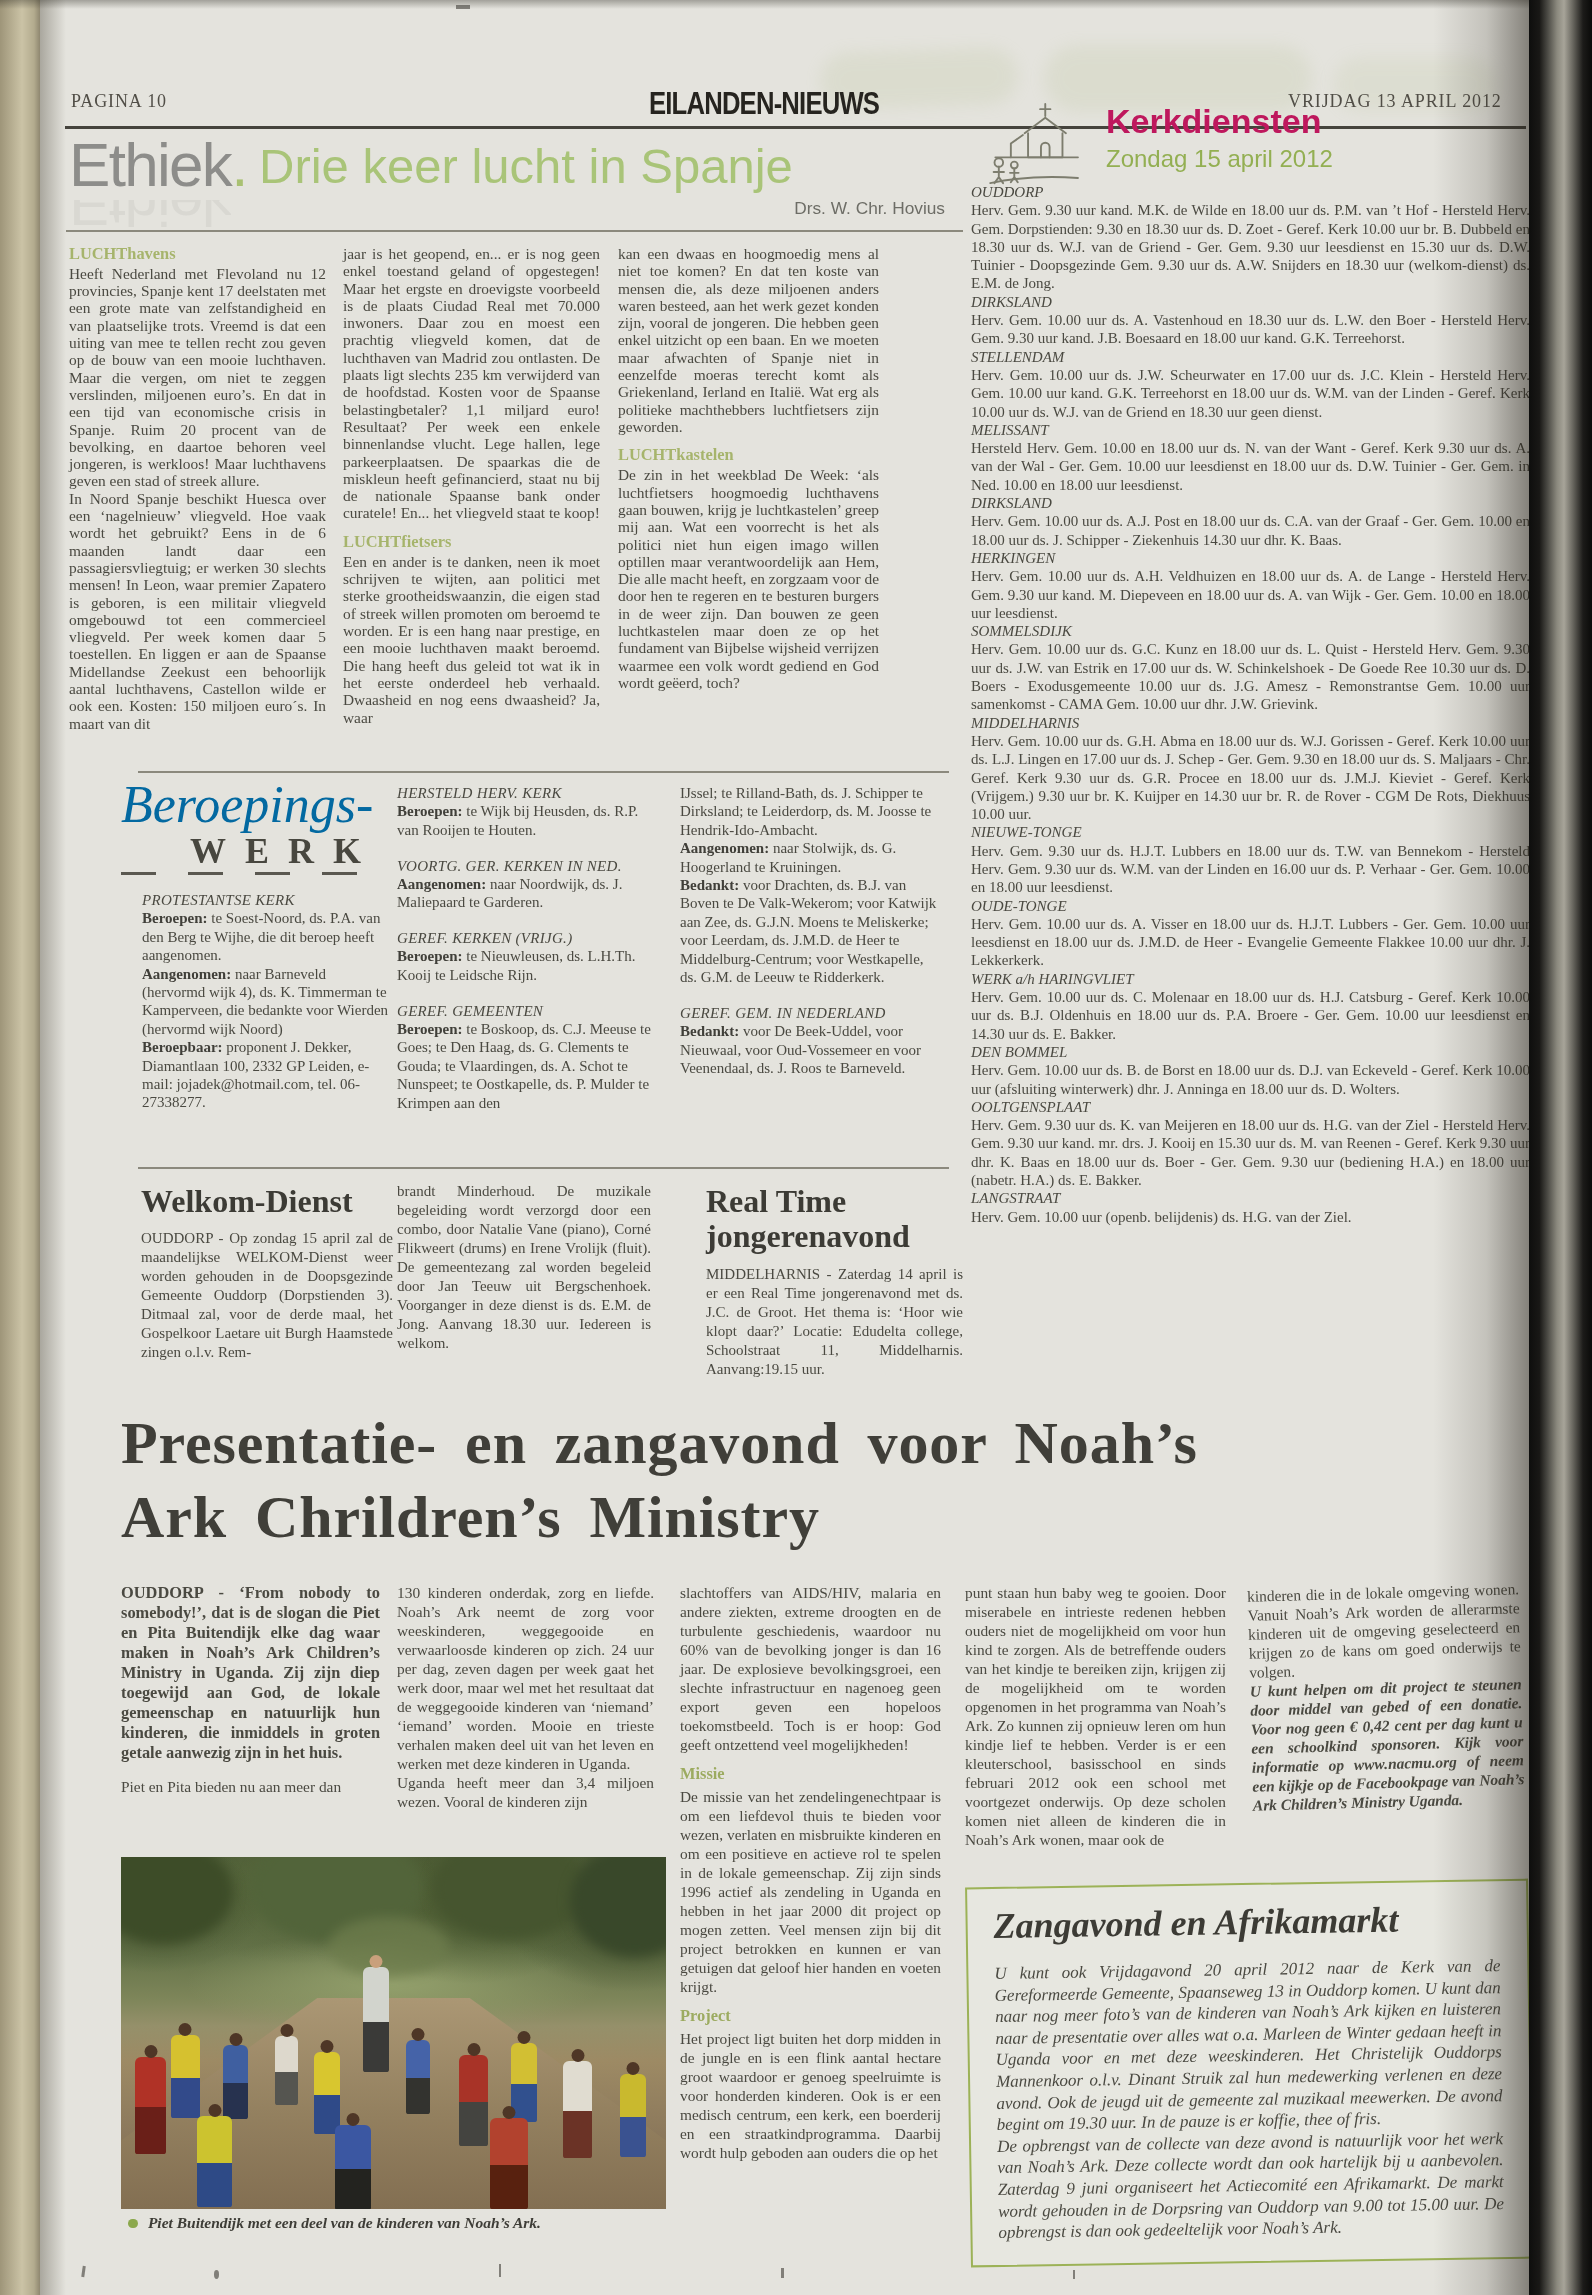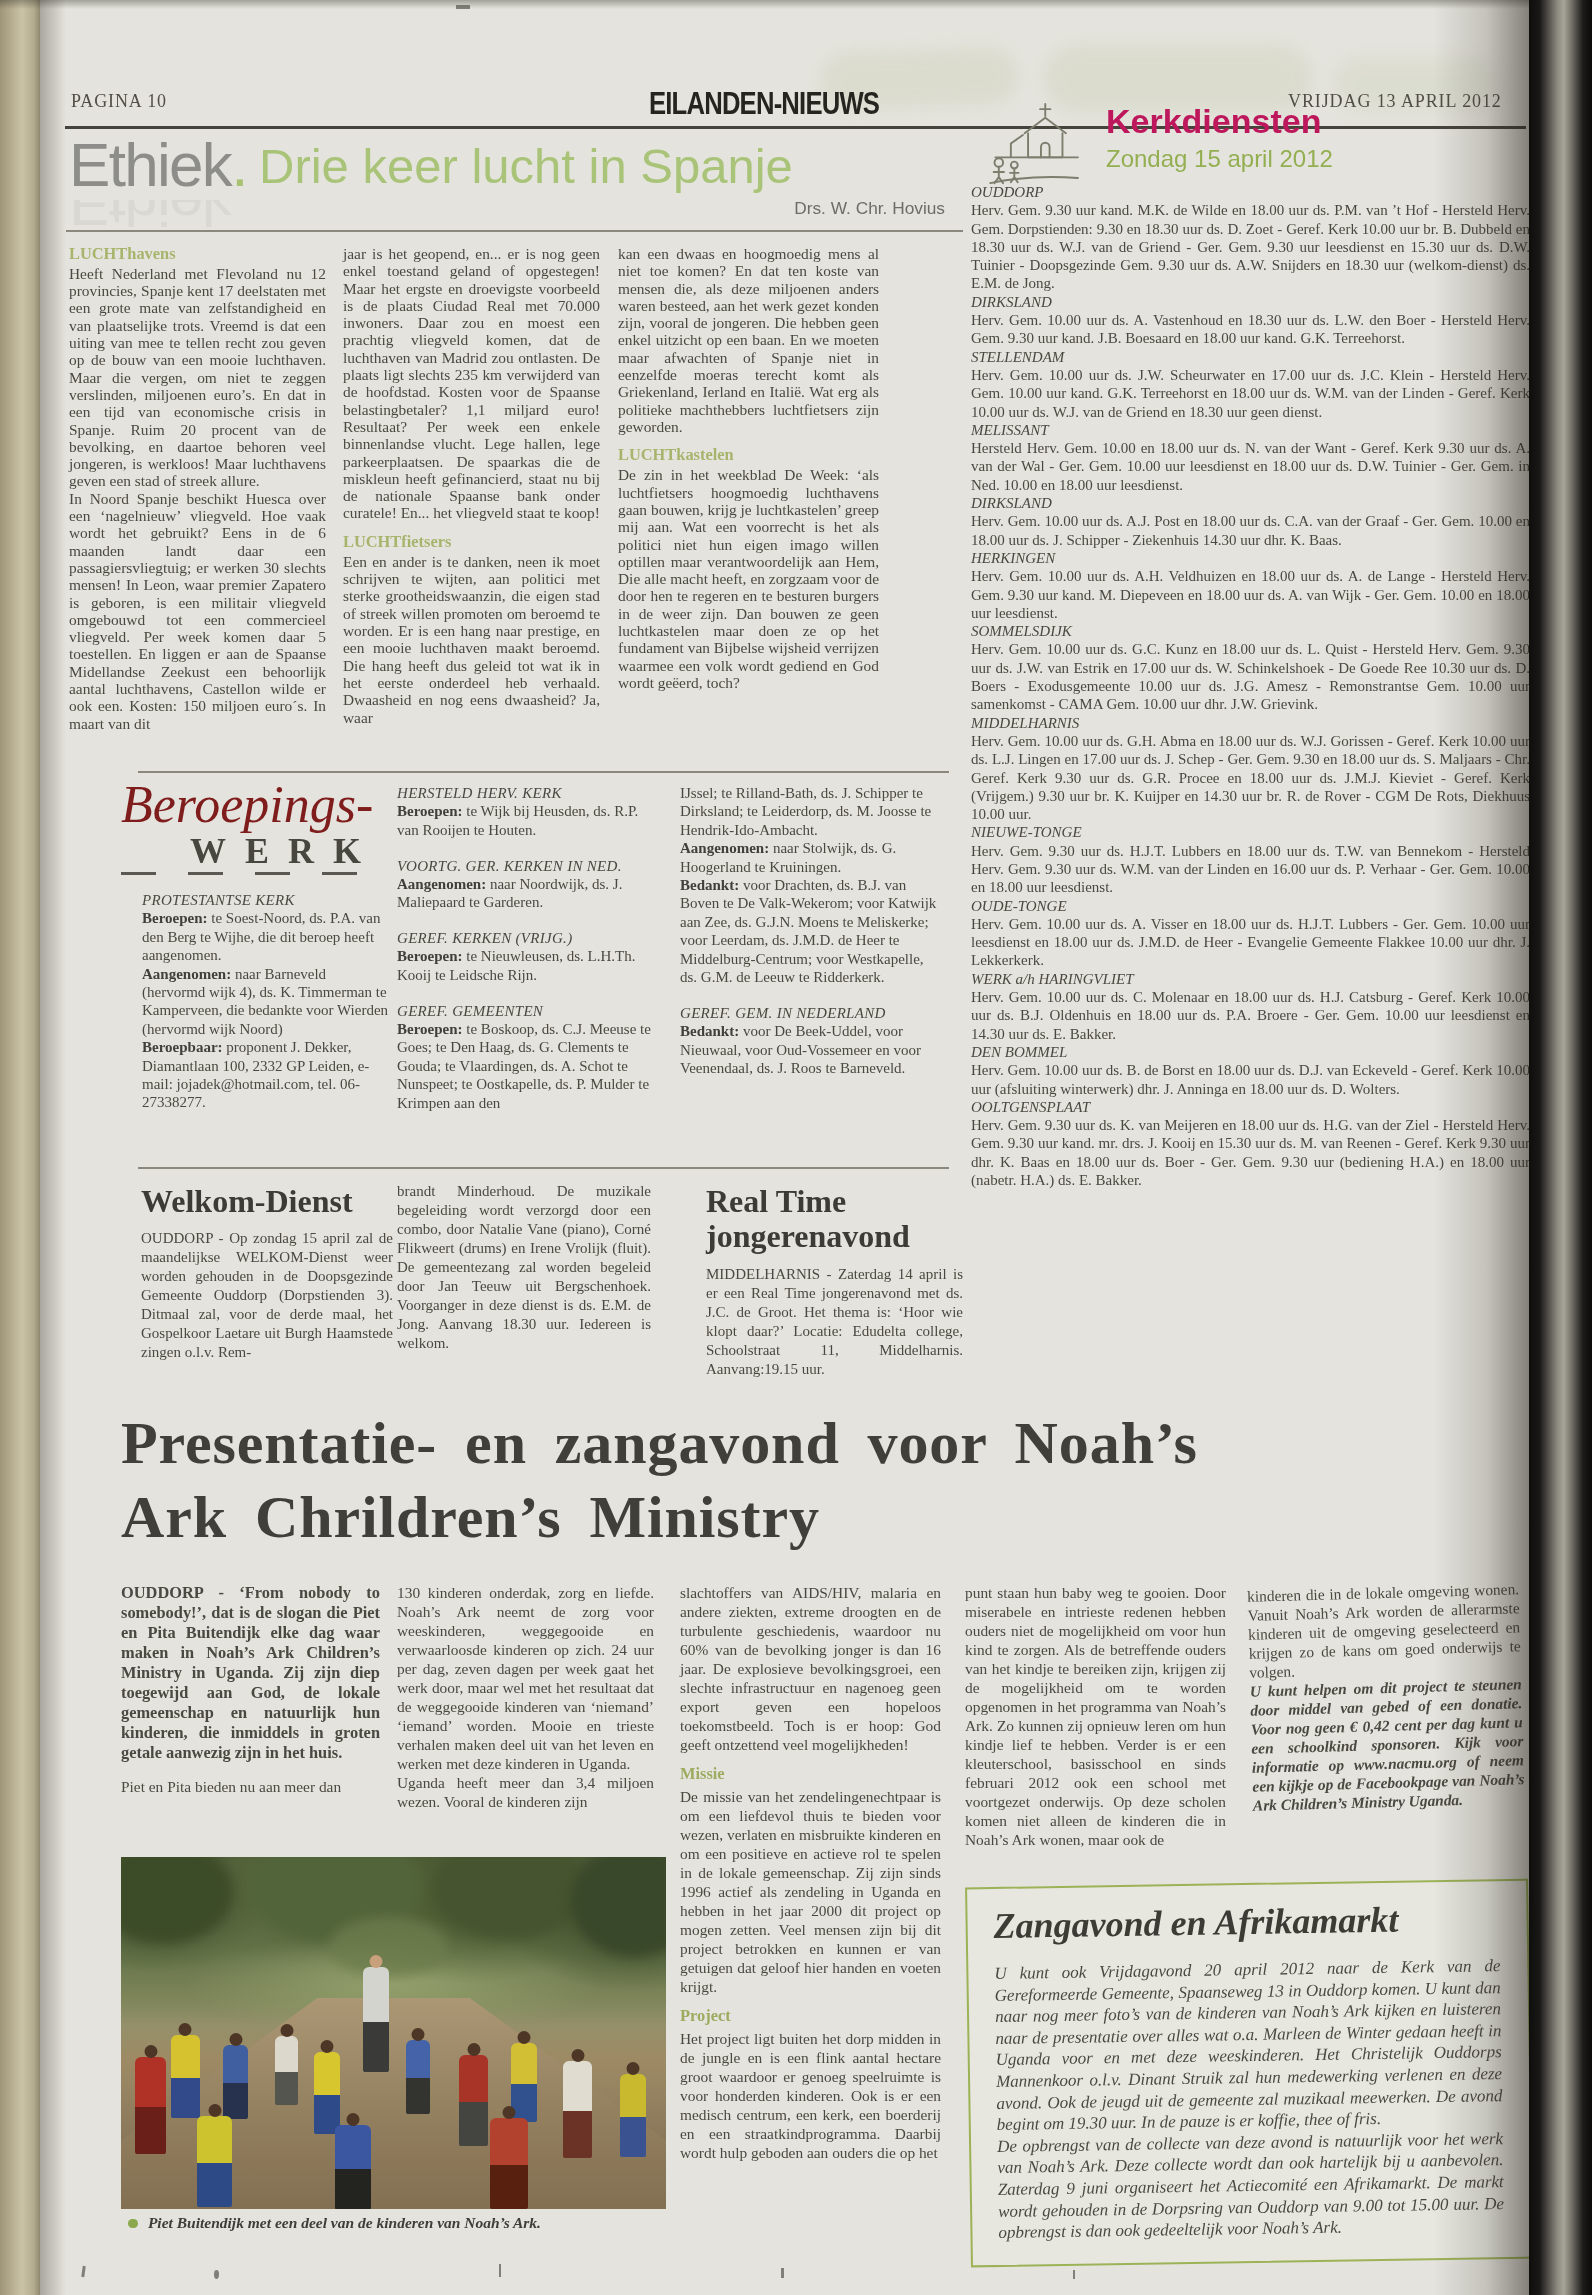--- a/index.html
+++ b/index.html
@@ -35,21 +35,21 @@
   .kd-sub{font-family:"Liberation Sans","DejaVu Sans",sans-serif;font-size:24px;color:#93af52;}
   
   .eth-col{width:257px;font-size:15.4px;line-height:17.3px;text-align:justify;color:#4a4941;}
   .eth-col p{margin:0;}
   .lucht-h{font-weight:bold;font-size:16.4px;color:#a6b46c;margin:11.2px 0 2.6px 0;line-height:17.3px;}
   .lucht-h.first{margin-top:0;}
   
   .kd-list{width:559px;font-size:15px;line-height:18.3px;text-align:justify;color:#4a4941;}
   .kd-town{display:block;font-style:italic;}
   
-  .bw-title1{font-style:italic;font-size:52px;color:#7f1d1d;}
+  .bw-title1{font-style:italic;font-size:52px;color:#0369a1;}
   .bw-title2{font-weight:bold;font-size:36px;letter-spacing:19px;color:#48473f;text-align:right;width:259px;}
   .bw-dash{height:2.6px;background:repeating-linear-gradient(90deg,#5a5850 0 35px,transparent 35px 67px);}
   .bw-col{width:249px;font-size:15px;line-height:18.4px;color:#4a4941;}
   .bw-col .church{font-style:italic;letter-spacing:0.3px;}
   .bw-col p{margin:0 0 0 0;}
   .bw-gap{height:17.3px;}
   .bw-col b{font-weight:bold;color:#403f39;}
   
   .news-title{font-weight:bold;font-size:32px;color:#3c3b35;line-height:35px;}
   .news-body{font-size:15px;line-height:19px;text-align:justify;color:#4a4941;}
@@ -149,20 +149,21 @@
     <div><span class="kd-town">MELISSANT</span><span>Hersteld Herv. Gem. 10.00 en 18.00 uur ds. N. van der Want - Geref. Kerk 9.30 uur ds. A. van der Wal - Ger. Gem. 10.00 uur leesdienst en 18.00 uur ds. D.W. Tuinier - Ger. Gem. in Ned. 10.00 en 18.00 uur leesdienst.</span></div>
     <div><span class="kd-town">DIRKSLAND</span><span>Herv. Gem. 10.00 uur ds. A.J. Post en 18.00 uur ds. C.A. van der Graaf - Ger. Gem. 10.00 en 18.00 uur ds. J. Schipper - Ziekenhuis 14.30 uur dhr. K. Baas.</span></div>
     <div><span class="kd-town">HERKINGEN</span><span>Herv. Gem. 10.00 uur ds. A.H. Veldhuizen en 18.00 uur ds. A. de Lange - Hersteld Herv. Gem. 9.30 uur kand. M. Diepeveen en 18.00 uur ds. A. van Wijk - Ger. Gem. 10.00 en 18.00 uur leesdienst.</span></div>
     <div><span class="kd-town">SOMMELSDIJK</span><span>Herv. Gem. 10.00 uur ds. G.C. Kunz en 18.00 uur ds. L. Quist - Hersteld Herv. Gem. 9.30 uur ds. J.W. van Estrik en 17.00 uur ds. W. Schinkelshoek - De Goede Ree 10.30 uur ds. D. Boers - Exodusgemeente 10.00 uur ds. J.G. Amesz - Remonstrantse Gem. 10.00 uur samenkomst - CAMA Gem. 10.00 uur dhr. J.W. Grievink.</span></div>
     <div><span class="kd-town">MIDDELHARNIS</span><span>Herv. Gem. 10.00 uur ds. G.H. Abma en 18.00 uur ds. W.J. Gorissen - Geref. Kerk 10.00 uur ds. L.J. Lingen en 17.00 uur ds. J. Schep - Ger. Gem. 9.30 en 18.00 uur ds. S. Maljaars - Chr. Geref. Kerk 9.30 uur ds. G.R. Procee en 18.00 uur ds. J.M.J. Kieviet - Geref. Kerk (Vrijgem.) 9.30 uur br. K. Kuijper en 14.30 uur br. R. de Rover - CGM De Rots, Diekhuus 10.00 uur.</span></div>
     <div><span class="kd-town">NIEUWE-TONGE</span><span>Herv. Gem. 9.30 uur ds. H.J.T. Lubbers en 18.00 uur ds. T.W. van Bennekom - Hersteld Herv. Gem. 9.30 uur ds. W.M. van der Linden en 16.00 uur ds. P. Verhaar - Ger. Gem. 10.00 en 18.00 uur leesdienst.</span></div>
     <div><span class="kd-town">OUDE-TONGE</span><span>Herv. Gem. 10.00 uur ds. A. Visser en 18.00 uur ds. H.J.T. Lubbers - Ger. Gem. 10.00 uur leesdienst en 18.00 uur ds. J.M.D. de Heer - Evangelie Gemeente Flakkee 10.00 uur dhr. J. Lekkerkerk.</span></div>
     <div><span class="kd-town">WERK a/h HARINGVLIET</span><span>Herv. Gem. 10.00 uur ds. C. Molenaar en 18.00 uur ds. H.J. Catsburg - Geref. Kerk 10.00 uur ds. B.J. Oldenhuis en 18.00 uur ds. P.A. Broere - Ger. Gem. 10.00 uur leesdienst en 14.30 uur ds. E. Bakker.</span></div>
     <div><span class="kd-town">DEN BOMMEL</span><span>Herv. Gem. 10.00 uur ds. B. de Borst en 18.00 uur ds. D.J. van Eckeveld - Geref. Kerk 10.00 uur (afsluiting winterwerk) dhr. J. Anninga en 18.00 uur ds. D. Wolters.</span></div>
     <div><span class="kd-town">OOLTGENSPLAAT</span><span>Herv. Gem. 9.30 uur ds. K. van Meijeren en 18.00 uur ds. H.G. van der Ziel - Hersteld Herv. Gem. 9.30 uur kand. mr. drs. J. Kooij en 15.30 uur ds. M. van Reenen - Geref. Kerk 9.30 uur dhr. K. Baas en 18.00 uur ds. Boer - Ger. Gem. 9.30 uur (bediening H.A.) en 18.00 uur (nabetr. H.A.) ds. E. Bakker.</span></div>
+    <div><span class="kd-town">LANGSTRAAT</span><span>Herv. Gem. 10.00 uur (openb. belijdenis) ds. H.G. van der Ziel.</span></div>
   </div>
 
   <div class="abs thin-rule" style="left:138px;top:771px;width:811px;height:1.7px;"></div>
   <div class="abs bw-title1" style="left:121px;top:775px;">Beroepings-</div>
   <div class="abs bw-title2" style="left:121px;top:830px;">WERK</div>
   <div class="abs bw-dash" style="left:121px;top:872px;width:261px;"></div>
 
   <div class="abs bw-col" style="left:142px;top:891px;">
     <div class="church">PROTESTANTSE KERK</div>
     <p><b>Beroepen:</b><span> te Soest-Noord, ds. P.A. van den Berg te Wijhe, die dit beroep heeft aangenomen.</span></p>

